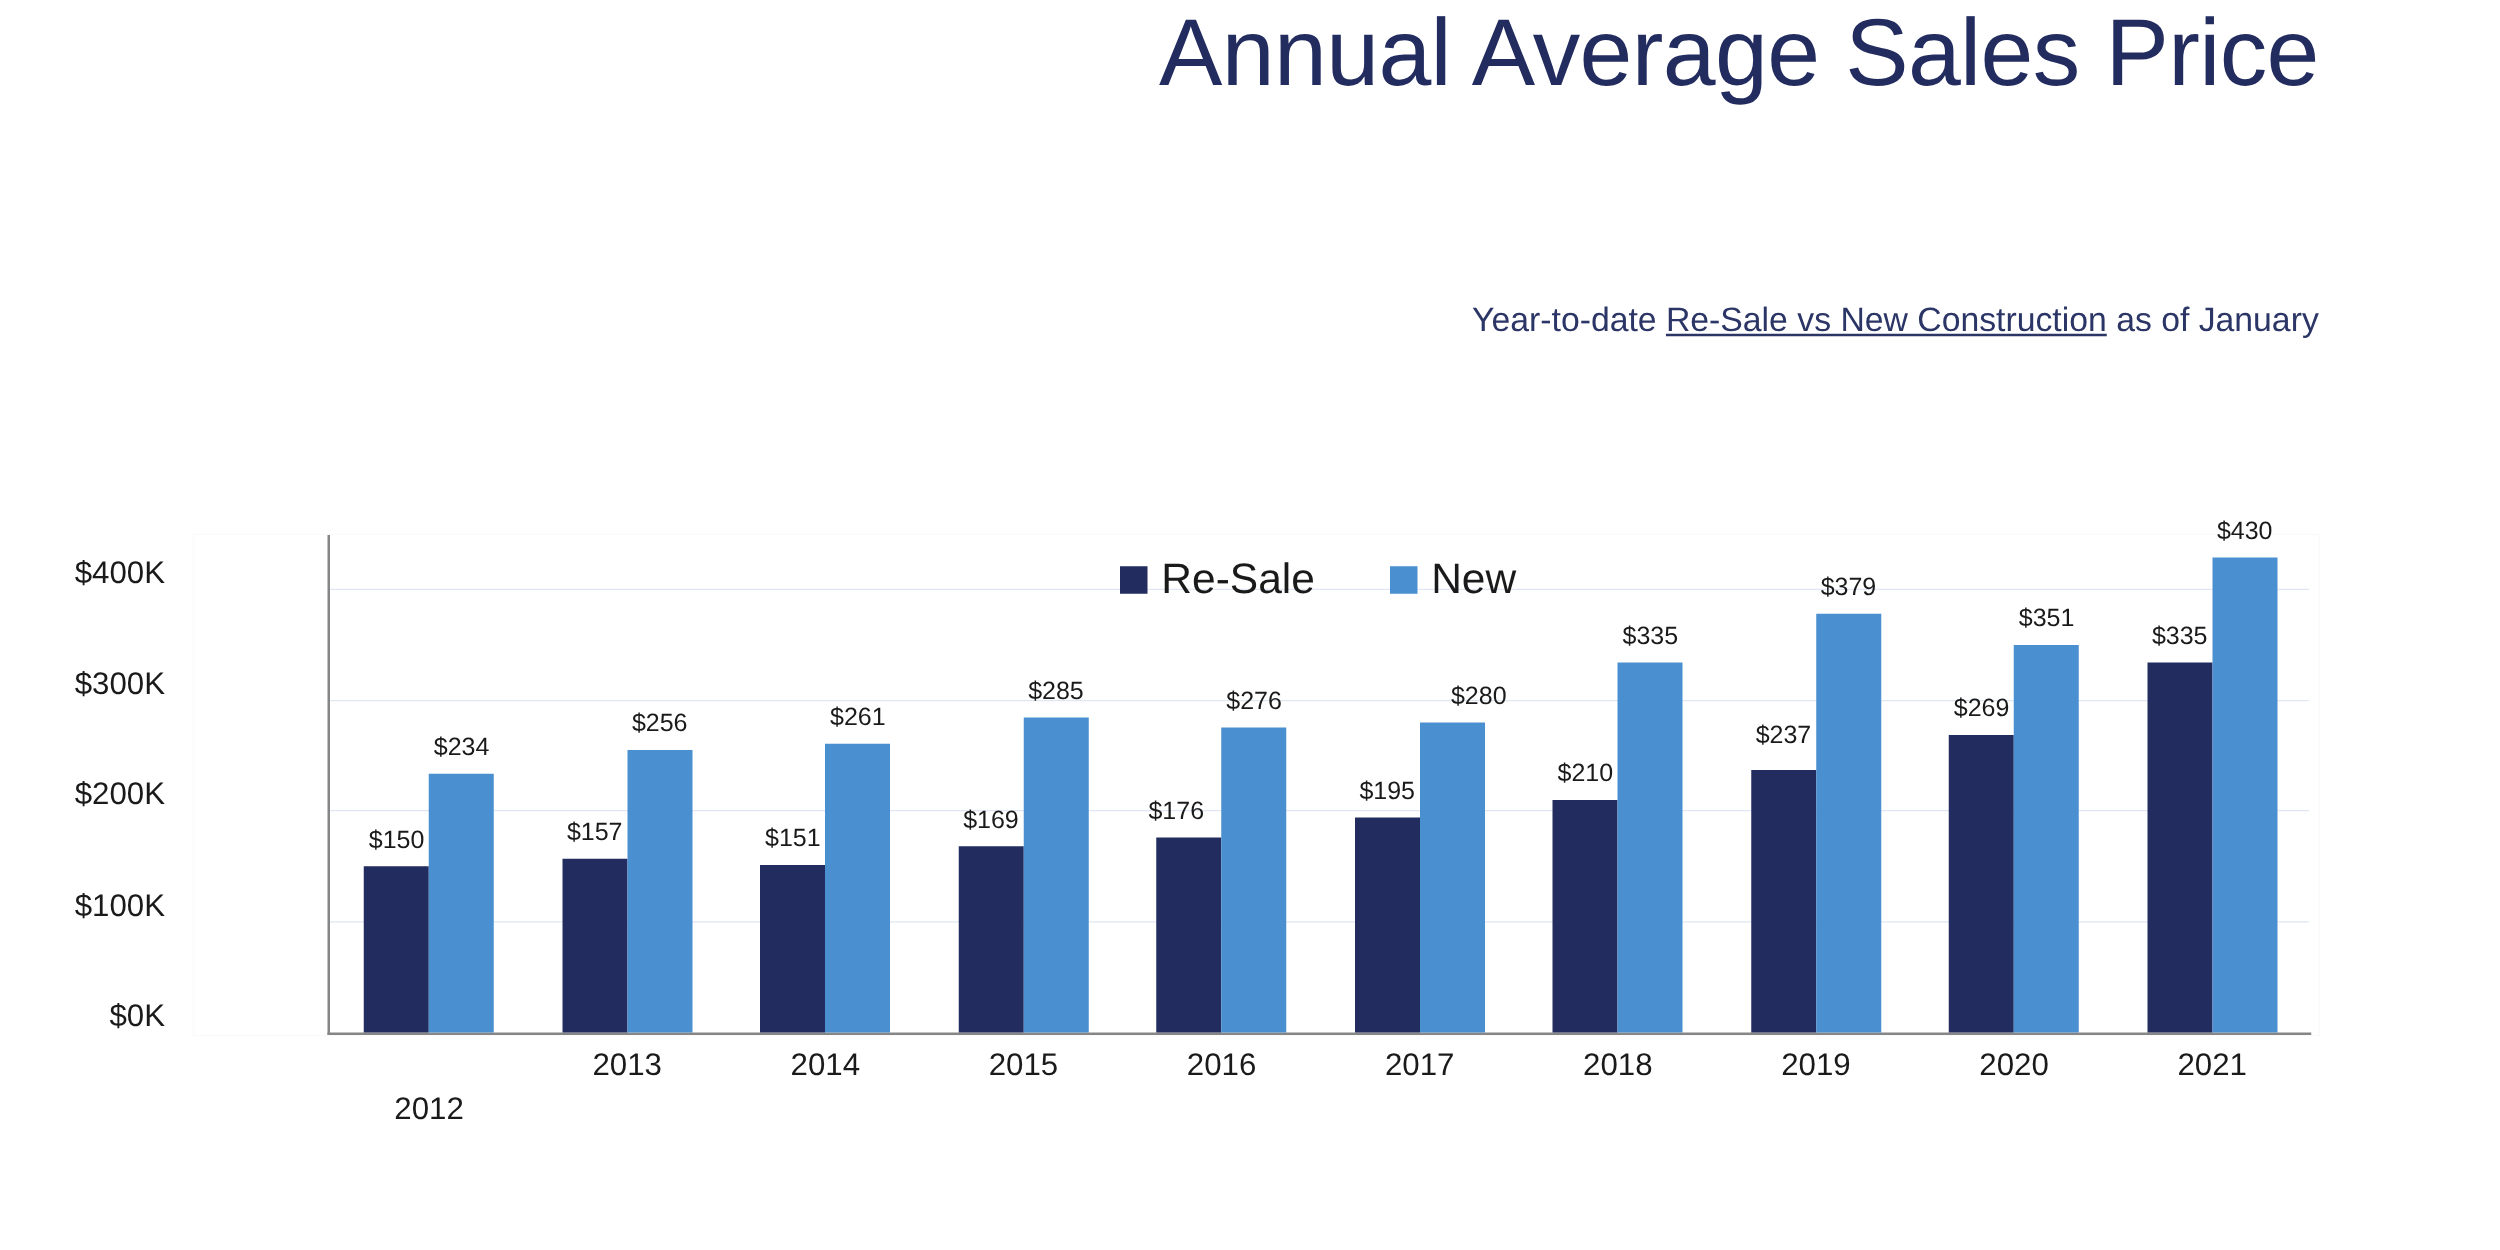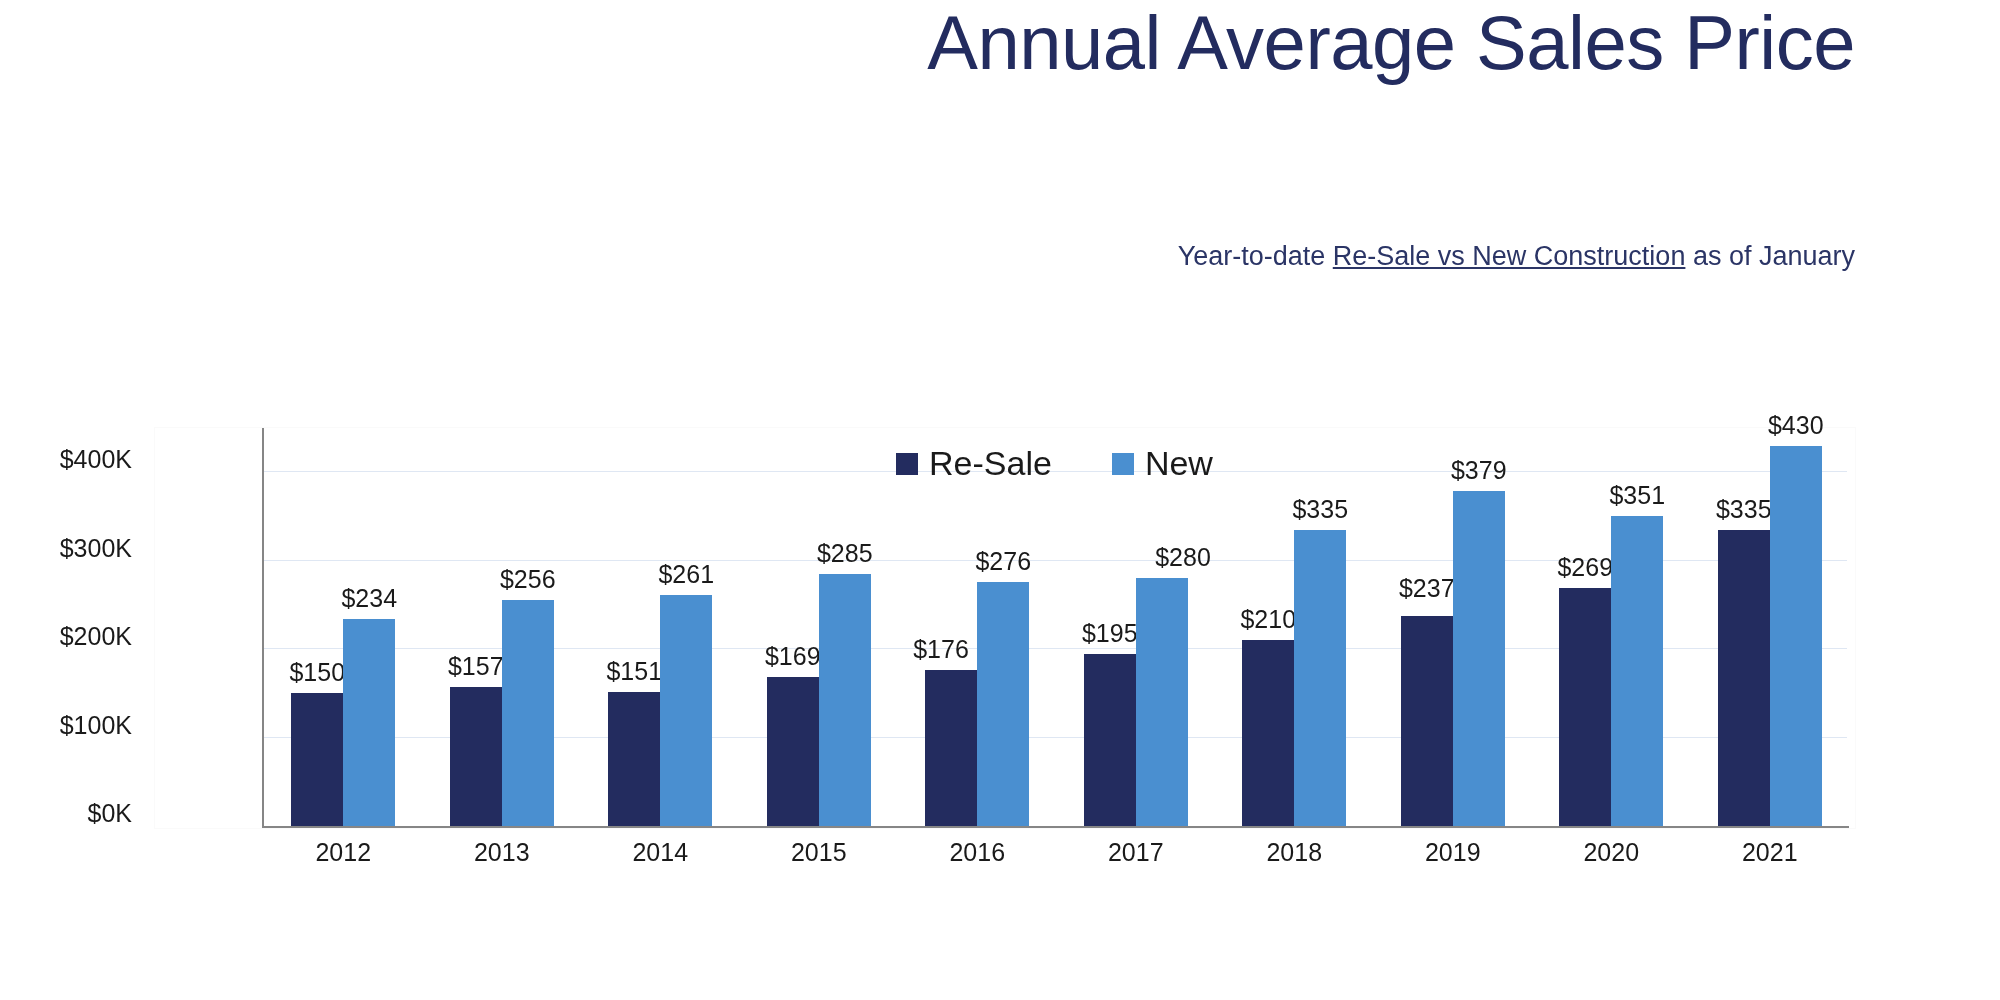--- a/index.html
+++ b/index.html
@@ -117,21 +117,21 @@
   }
   .bar {
     position: absolute;
     bottom: 0;
   }
   .bar.resale { background: #232c5f; left: 0; }
   .bar.newc   { background: #4a8fd0; }
 
   .bar-label {
     position: absolute;
-    font-size: 25px;
+    font-size: 20px;
     line-height: 25px;
     color: #1a1a1a;
     white-space: nowrap;
     text-align: center;
     transform: translateX(-50%);
   }
 
   .xtick {
     position: absolute;
     top: 412px;
@@ -233,21 +233,21 @@
         <div class="bar resale" style="left: 1295.25px; width: 52px; height: 237.916px;"></div>
         <div class="bar-label" style="left: 1321.25px; bottom: 245.916px;">$269</div>
         <div class="bar newc" style="left: 1347.25px; width: 52px; height: 310.44px;"></div>
         <div class="bar-label" style="left: 1373.25px; bottom: 318.44px;">$351</div>
         <div class="bar resale" style="left: 1453.75px; width: 52px; height: 296.289px;"></div>
         <div class="bar-label" style="left: 1479.75px; bottom: 304.289px;">$335</div>
         <div class="bar newc" style="left: 1505.75px; width: 52px; height: 380.311px;"></div>
         <div class="bar-label" style="left: 1531.75px; bottom: 388.311px;">$430</div>
       </div>
     <div id="xticks">
-        <div class="xtick" style="left: 81.25px;">2012</div>
+        <div class="xtick" style="left: 81.25px; margin-top: 35px;">2012</div>
         <div class="xtick" style="left: 239.75px; text-align: right;">2013</div>
         <div class="xtick" style="left: 398.25px;">2014</div>
         <div class="xtick" style="left: 556.75px;">2015</div>
         <div class="xtick" style="left: 715.25px;">2016</div>
         <div class="xtick" style="left: 873.75px;">2017</div>
         <div class="xtick" style="left: 1032.25px;">2018</div>
         <div class="xtick" style="left: 1190.75px;">2019</div>
         <div class="xtick" style="left: 1349.25px;">2020</div>
         <div class="xtick" style="left: 1507.75px;">2021</div>
       </div>

